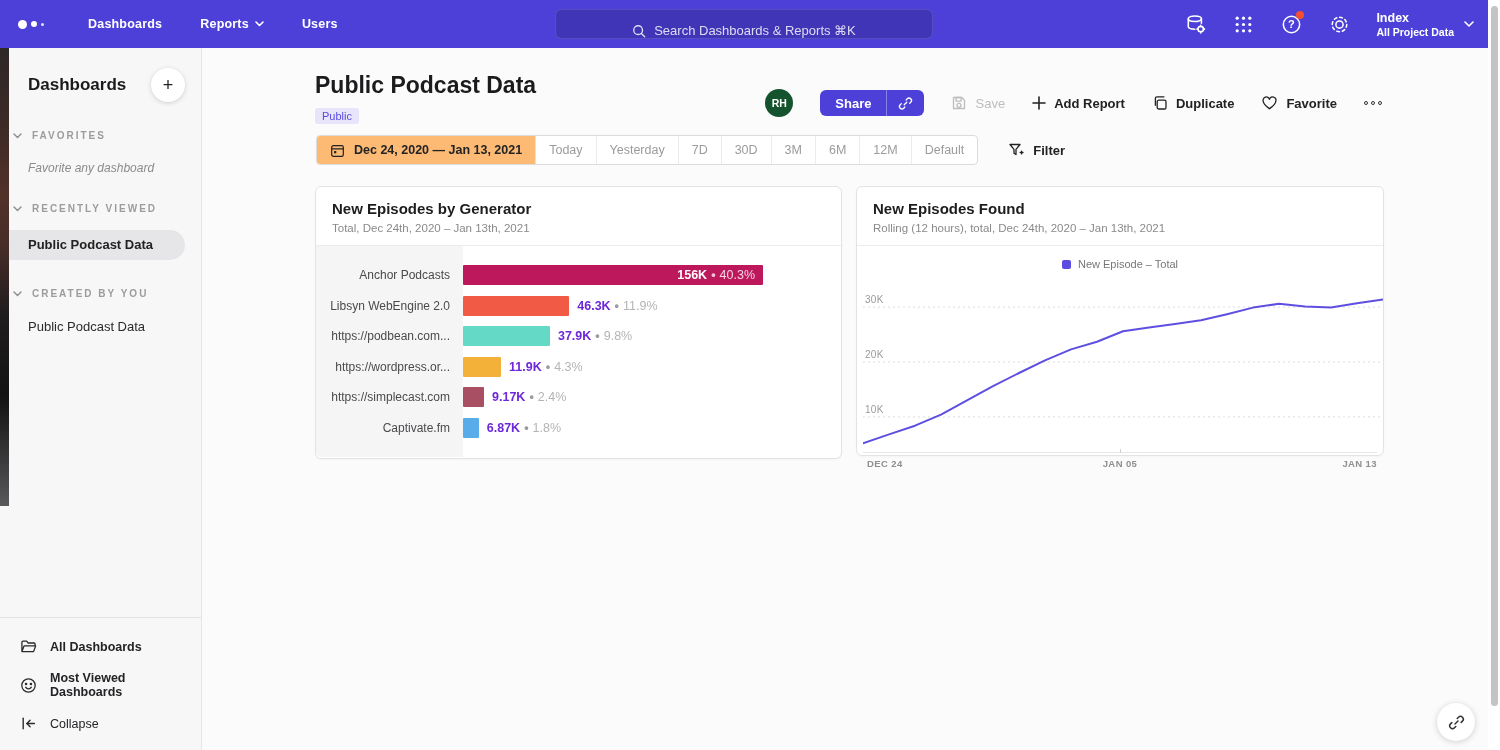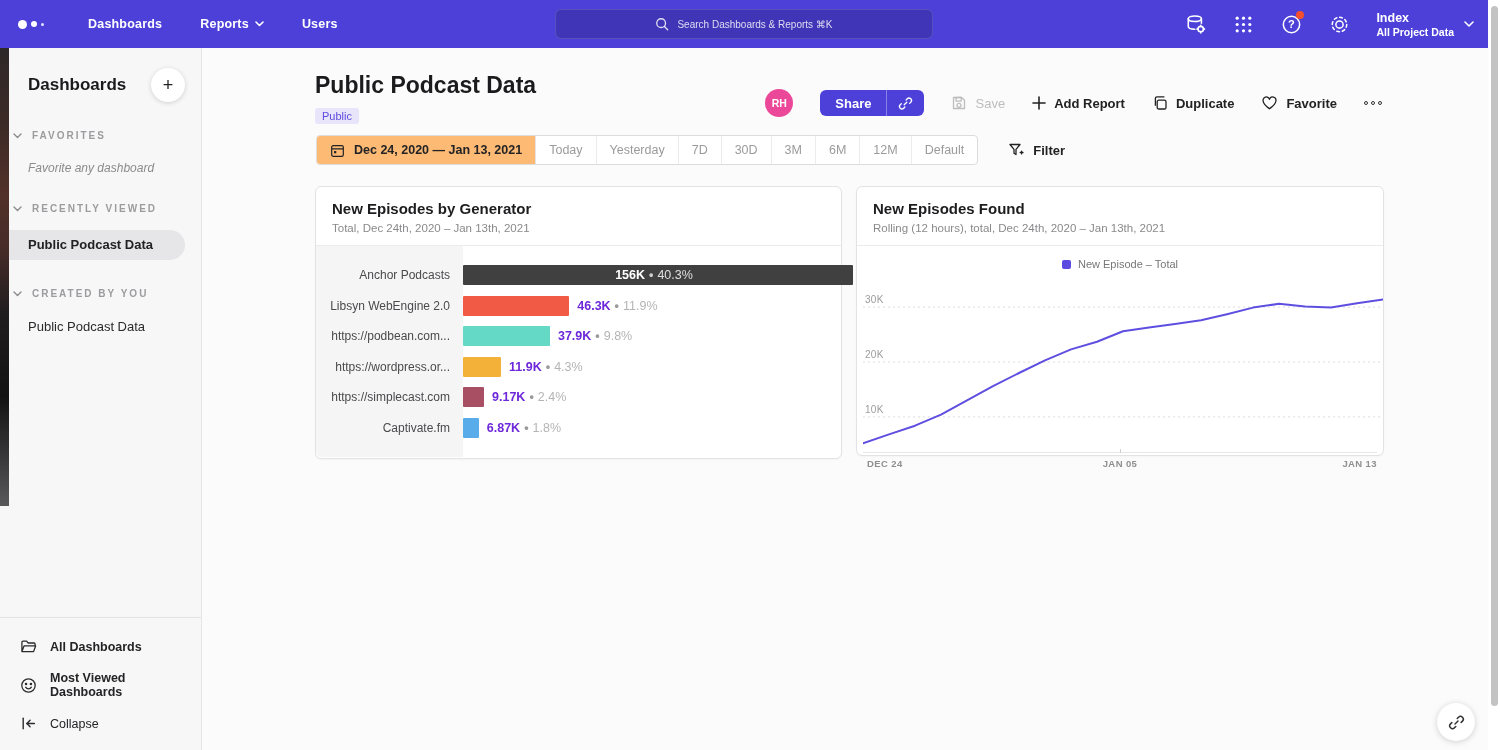--- a/index.html
+++ b/index.html
@@ -12,22 +12,22 @@
     display:flex; align-items:center; color:#fff; z-index:20; }
   .logo { display:flex; align-items:center; gap:4px; margin-left:18px; width:40px; }
   .logo i { display:block; border-radius:50%; background:#fff; }
   .logo i:nth-child(1){width:9px;height:9px;}
   .logo i:nth-child(2){width:6px;height:6px;}
   .logo i:nth-child(3){width:3px;height:3px;opacity:.85;}
   .nav-links { display:flex; align-items:center; gap:38px; margin-left:30px; }
   .nav-link { font-size:12.5px; font-weight:700; letter-spacing:.2px; display:flex; align-items:center; gap:6px; cursor:pointer; }
   .nav-search { position:absolute; left:555px; top:9px; width:378px; height:30px; border-radius:6px;
     background:rgba(0,0,0,0.16); border:1px solid rgba(255,255,255,0.12);
-    display:flex; align-items:center; justify-content:center; gap:8px;
-    color:rgba(255,255,255,0.82); font-size:10px; cursor:text; }
+    display:flex; align-items:flex-end; justify-content:center; gap:8px;
+    color:rgba(255,255,255,0.82); font-size:13px; cursor:text; }
   .nav-right { position:absolute; right:26px; top:0; height:48px; display:flex; align-items:center; gap:26px; }
   .nav-icon { position:relative; width:22px; height:22px; display:flex; align-items:center; justify-content:center; cursor:pointer; }
   .help-dot { position:absolute; right:-2px; top:-2px; width:8px; height:8px; border-radius:50%; background:#F4502E; }
   .workspace { display:flex; align-items:center; gap:10px; cursor:pointer; }
   .ws-text { text-align:left; }
   .ws-name { font-size:12.5px; font-weight:700; }
   .ws-scope { font-size:10.5px; font-weight:700; margin-top:1px; }
 
   
   .scroll-track { position:absolute; right:0; top:0; width:12px; height:750px; background:#fff; z-index:40; }
@@ -51,21 +51,21 @@
   .sb-foot-item { display:flex; align-items:center; gap:13px; padding:8px 0 8px 20px; font-size:12.5px; font-weight:700; color:#242426; cursor:pointer; }
   .sb-foot-item:last-child { font-weight:400; }
 
   
   .main { position:absolute; left:202px; top:48px; width:1298px; height:702px; background:#fbfbfb; }
   .page-title { position:absolute; left:113px; top:24px; font-size:23px; font-weight:700; color:#1b1b1d; }
   .badge { position:absolute; left:113px; top:60px; background:#E8E4FA; color:#5B4BE0;
     font-size:11px; font-weight:500; padding:2px 7px; border-radius:3px; }
 
   .actions { position:absolute; top:41px; right:118px; display:flex; align-items:center; gap:27px; }
-  .avatar { width:28px; height:28px; border-radius:50%; background:#ec4899; color:#fff;
+  .avatar { width:28px; height:28px; border-radius:50%; background:#14532d; color:#fff;
     font-size:10.5px; font-weight:700; display:flex; align-items:center; justify-content:center; cursor:pointer; }
   .share-btn { display:flex; height:26px; border-radius:6px; background:#4C40D9; color:#fff; overflow:hidden; cursor:pointer; }
   .share-main { display:flex; align-items:center; padding:0 15px; font-size:13px; font-weight:700; border-right:1px solid rgba(255,255,255,0.35); }
   .share-link { display:flex; align-items:center; padding:0 11px; }
   .action-item { display:flex; align-items:center; gap:8px; font-size:13px; font-weight:700; color:#222; cursor:pointer; white-space:nowrap; }
   .action-item.disabled { color:#bdbdbd; cursor:default; font-weight:400; }
   .more-dots { display:flex; gap:3px; cursor:pointer; padding:4px 0; }
   .more-dots i { width:4px; height:4px; border-radius:50%; border:1.4px solid #333; display:block; }
 
   
@@ -342,21 +342,21 @@
     <div class="card-head">
       <div class="card-title">New Episodes by Generator</div>
       <div class="card-sub">Total, Dec 24th, 2020 – Jan 13th, 2021</div>
     </div>
     <div class="bar-chart">
       <div class="bar-labelcol"></div>
       <div class="bar-rows" id="bar-rows">
           <div class="bar-row">
             <div class="bar-label">Anchor Podcasts</div>
             <div class="bar-wrap">
-              <div class="bar" style="width: 390px; background: #404040; justify-content: center;">
+              <div class="bar" style="width: 300px; background: #be185d;">
                 <span class="bar-value inside"><b>156K</b><i class="dot">•</i><em>40.3%</em></span>
               </div>
             </div>
           </div>
           <div class="bar-row">
             <div class="bar-label">Libsyn WebEngine 2.0</div>
             <div class="bar-wrap">
               <div class="bar" style="width: 106.253px; background: rgb(241, 91, 69);"></div>
               <span class="bar-value"><b>46.3K</b><i class="dot">•</i><em>11.9%</em></span>
             </div>

